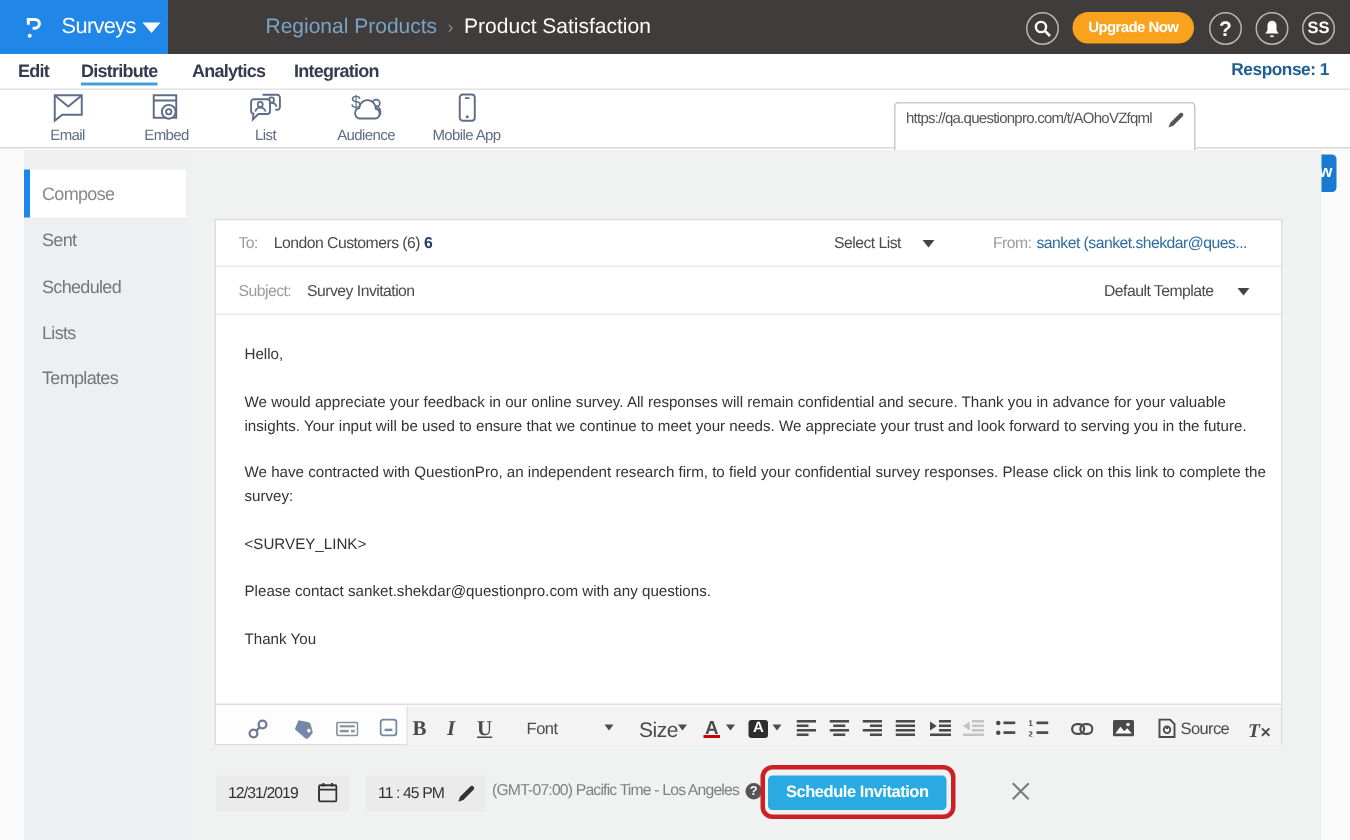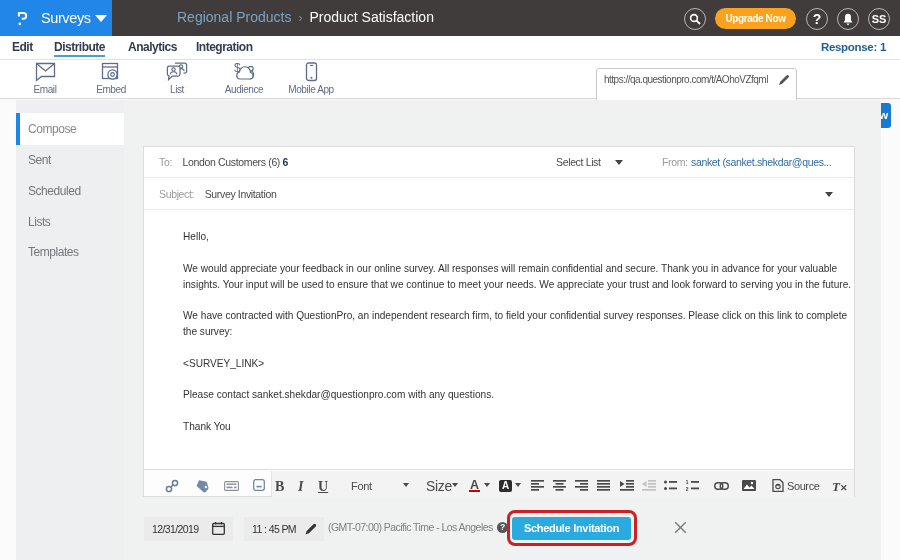--- a/index.html
+++ b/index.html
@@ -37,21 +37,21 @@
 #composerow span { position:absolute; left:8px; top:9px; font-size:12px; letter-spacing:-0.45px; color:#85888c; }
 
 
 #card { left:143px; top:146px; width:712px; height:351px; background:#fff; border:1px solid #dcdcdc; }
 .cardrow { position:absolute; left:0; width:710px; border-bottom:1px solid #ebebeb; background:#fff; }
 .glabel { color:#9a9a9a; }
 .gval { color:#4a4a4a; }
 .caret { display:inline-block; width:0; height:0; border-left:4px solid transparent; border-right:4px solid transparent; border-top:5px solid #444; vertical-align:middle; }
 
 #bodytext { position:absolute; left:19px; top:82px; width:691px; font-size:10.1px; color:#333; line-height:16px; letter-spacing:0px; }
-#bodytext p { margin-bottom:15.5px;margin-left:20px; }
+#bodytext p { margin-bottom:15.5px; }
 
 
 .ei { position:absolute; }
 .et { position:absolute; top:0; line-height:33px; color:#4a4a4a; }
 .ecaret { position:absolute; top:13px; width:0; height:0; border-left:3.5px solid transparent; border-right:3.5px solid transparent; border-top:4.5px solid #4a4a4a; }
 #edtb { position:absolute; left:0; top:322px; width:710px; height:27px; border-top:1px solid #ddd; background:#fdfdfd; }
 #edtbgray { position:absolute; left:127px; top:1px; width:583px; height:26px; background:#f3f3f3; border-left:1px solid #e4e4e4; }
 
 
 .schbox { position:absolute; top:517px; height:24px; background:#ebebeb; font-size:10.5px; letter-spacing:-0.6px; color:#333; }
@@ -166,20 +166,21 @@
     <span class="glabel" style="margin-left:15px;">To:</span>
     <span class="gval" style="margin-left:8px;">London Customers (6) <b style="color:#1f3864">6</b></span>
     <span class="gval" style="position:absolute; left:412px;">Select List</span>
     <span class="caret" style="position:absolute; left:471px; top:13px;"></span>
     <span class="glabel" style="position:absolute; left:518px;">From:</span>
     <span style="position:absolute; left:547px; color:#2e6da4; white-space:nowrap;">sanket (sanket.shekdar@ques...</span>
   </div>
   <div class="cardrow" style="top:31px; height:32px; font-size:10.5px; letter-spacing:-0.35px; line-height:32px;">
     <span class="glabel" style="margin-left:15px;">Subject:</span>
     <span class="gval" style="margin-left:8px;">Survey Invitation</span>
+    <span class="gval" style="position:absolute; left:592px;">Default Template</span>
     <span class="caret" style="position:absolute; left:681px; top:14px;"></span>
   </div>
   <div id="bodytext">
     <p>Hello,</p>
     <p>We would appreciate your feedback in our online survey. All responses will remain confidential and secure. Thank you in advance for your valuable insights. Your input will be used to ensure that we continue to meet your needs. We appreciate your trust and look forward to serving you in the future.</p>
     <p>We have contracted with QuestionPro, an independent research firm, to field your confidential survey responses. Please click on this link to complete the survey:</p>
     <p>&lt;SURVEY_LINK&gt;</p>
     <p>Please contact sanket.shekdar@questionpro.com with any questions.</p>
     <p>Thank You</p>
   </div>

